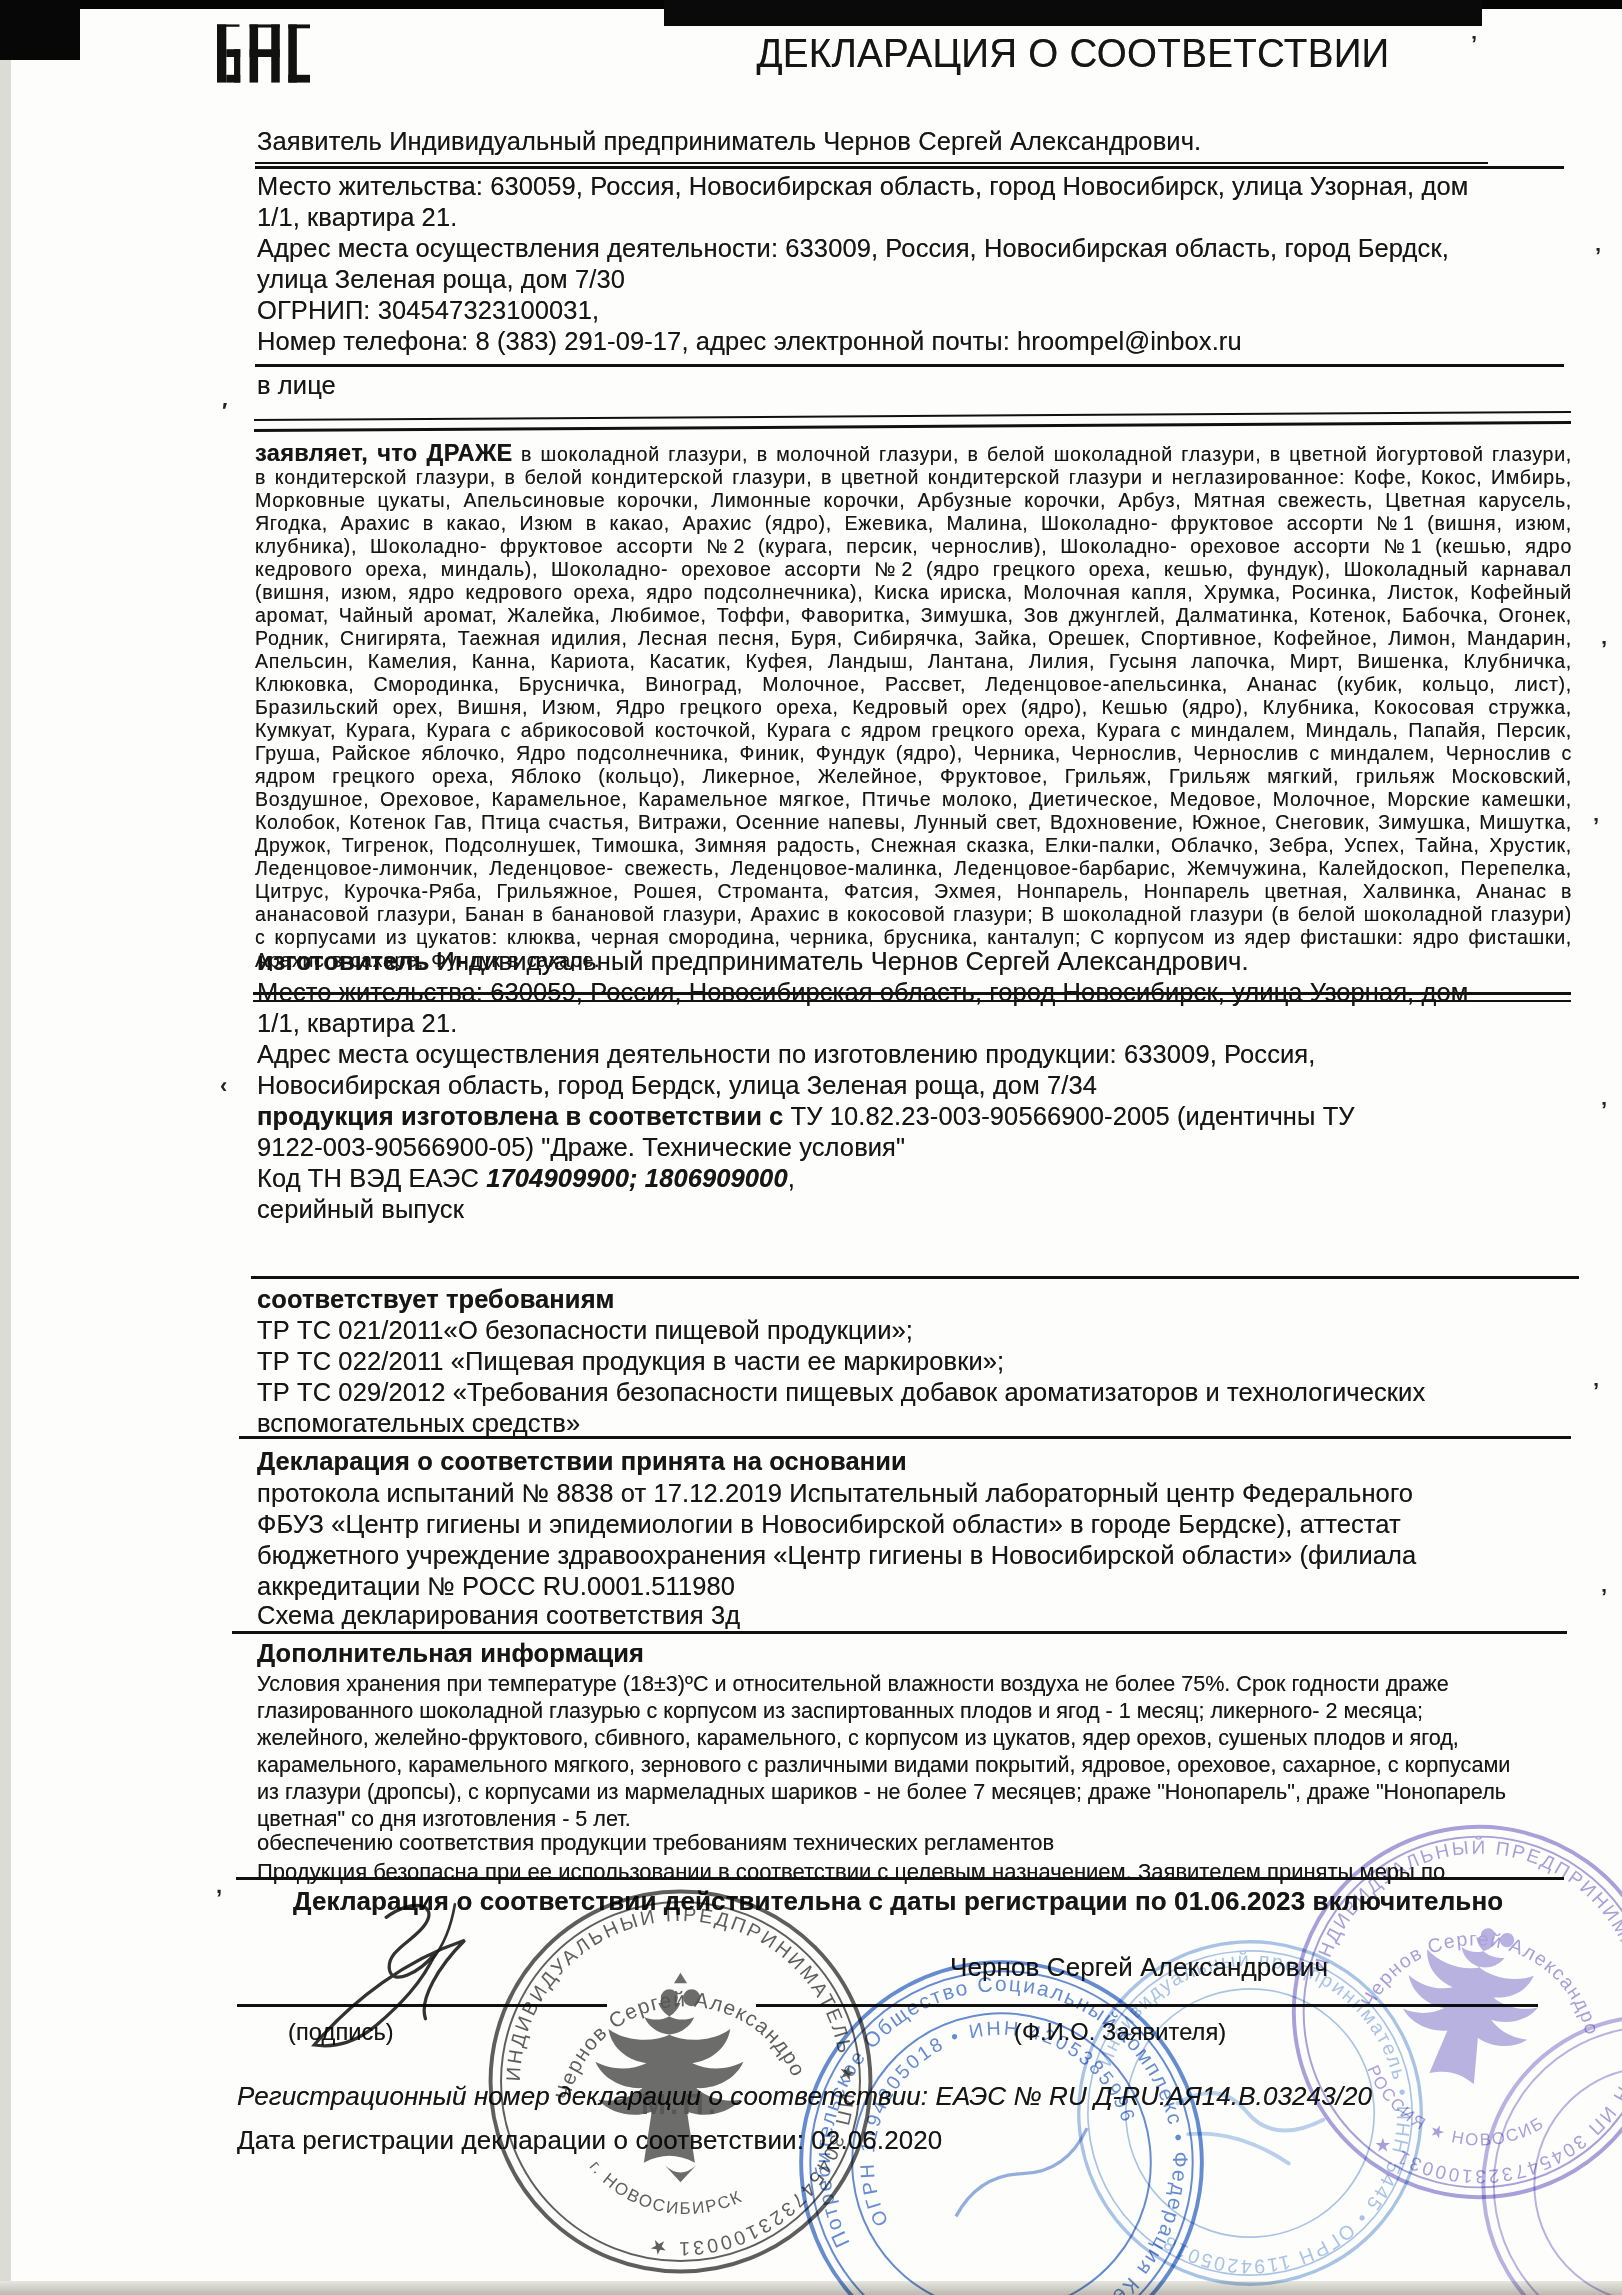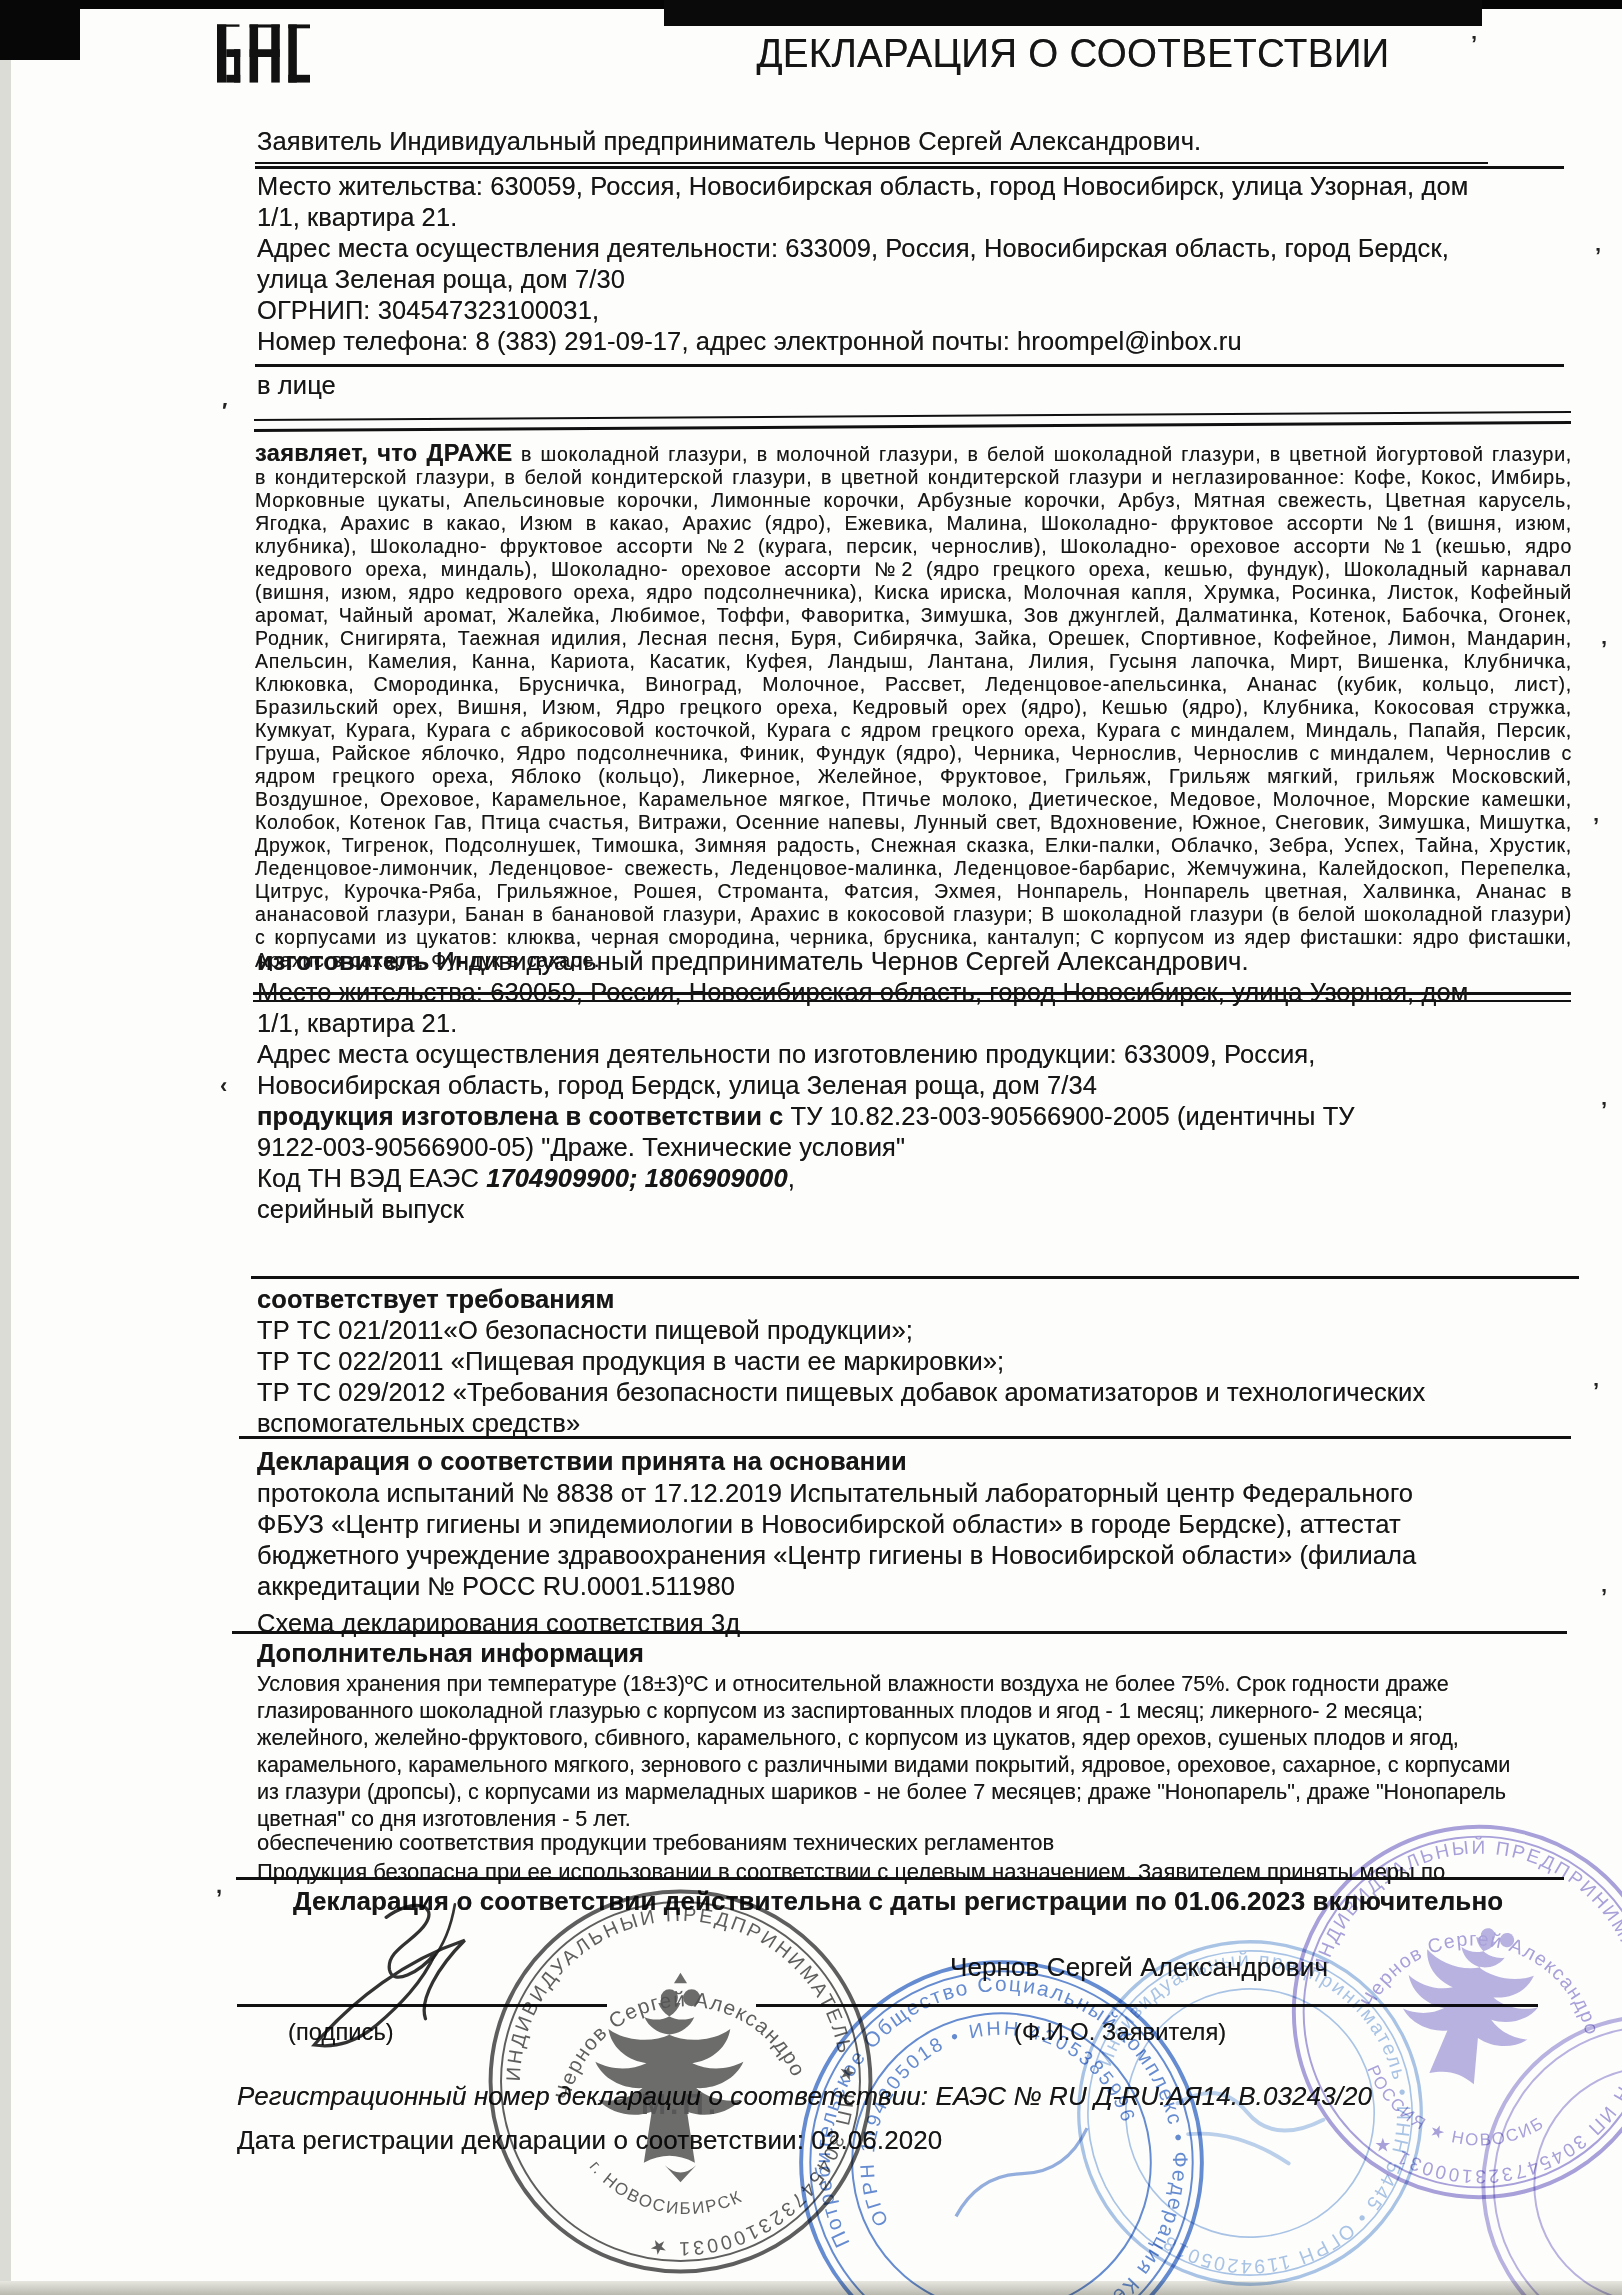--- a/index.html
+++ b/index.html
@@ -121,21 +121,21 @@
 </div>
 <div class="rule" style="left:239px;top:1436px;width:1332px;height:3.3px;"></div>
 
 <div class="abs txt ln heading" style="left:257px;top:1446px;">Декларация о соответствии принята на основании</div>
 <div class="abs txt" style="left:257px;top:1478px;width:1322px;line-height:31px;">
   <div class="ln">протокола испытаний № 8838 от 17.12.2019 Испытательный лабораторный центр Федерального</div>
   <div class="ln">ФБУЗ «Центр гигиены и эпидемиологии в Новосибирской области» в городе Бердске), аттестат</div>
   <div class="ln">бюджетного учреждение здравоохранения «Центр гигиены в Новосибирской области» (филиала</div>
   <div class="ln">аккредитации № РОСС RU.0001.511980</div>
 </div>
-<div class="abs txt ln" style="left:257px;top:1600px;margin-top:8px;">Схема декларирования соответствия 3д</div>
+<div class="abs txt ln" style="left:257px;top:1600px;">Схема декларирования соответствия 3д</div>
 <div class="rule" style="left:232px;top:1631px;width:1335px;height:2.6px;"></div>
 
 <div class="abs txt ln heading" style="left:257px;top:1638px;">Дополнительная информация</div>
 <div class="abs small" style="left:257px;top:1670px;width:1328px;text-shadow:0 0 0.3px rgba(20,20,20,.5);">
   <div class="ln">Условия хранения при температуре (18±3)ºС и относительной влажности воздуха не более 75%. Срок годности драже</div>
   <div class="ln">глазированного шоколадной глазурью с корпусом из заспиртованных плодов и ягод - 1 месяц; ликерного- 2 месяца;</div>
   <div class="ln">желейного, желейно-фруктового, сбивного, карамельного, с корпусом из цукатов, ядер орехов, сушеных плодов и ягод,</div>
   <div class="ln">карамельного, карамельного мягкого, зернового с различными видами покрытий, ядровое, ореховое, сахарное, с корпусами</div>
   <div class="ln">из глазури (дропсы), с корпусами из мармеладных шариков - не более 7 месяцев; драже "Нонопарель", драже "Нонопарель</div>
   <div class="ln">цветная" со дня изготовления - 5 лет.</div>

